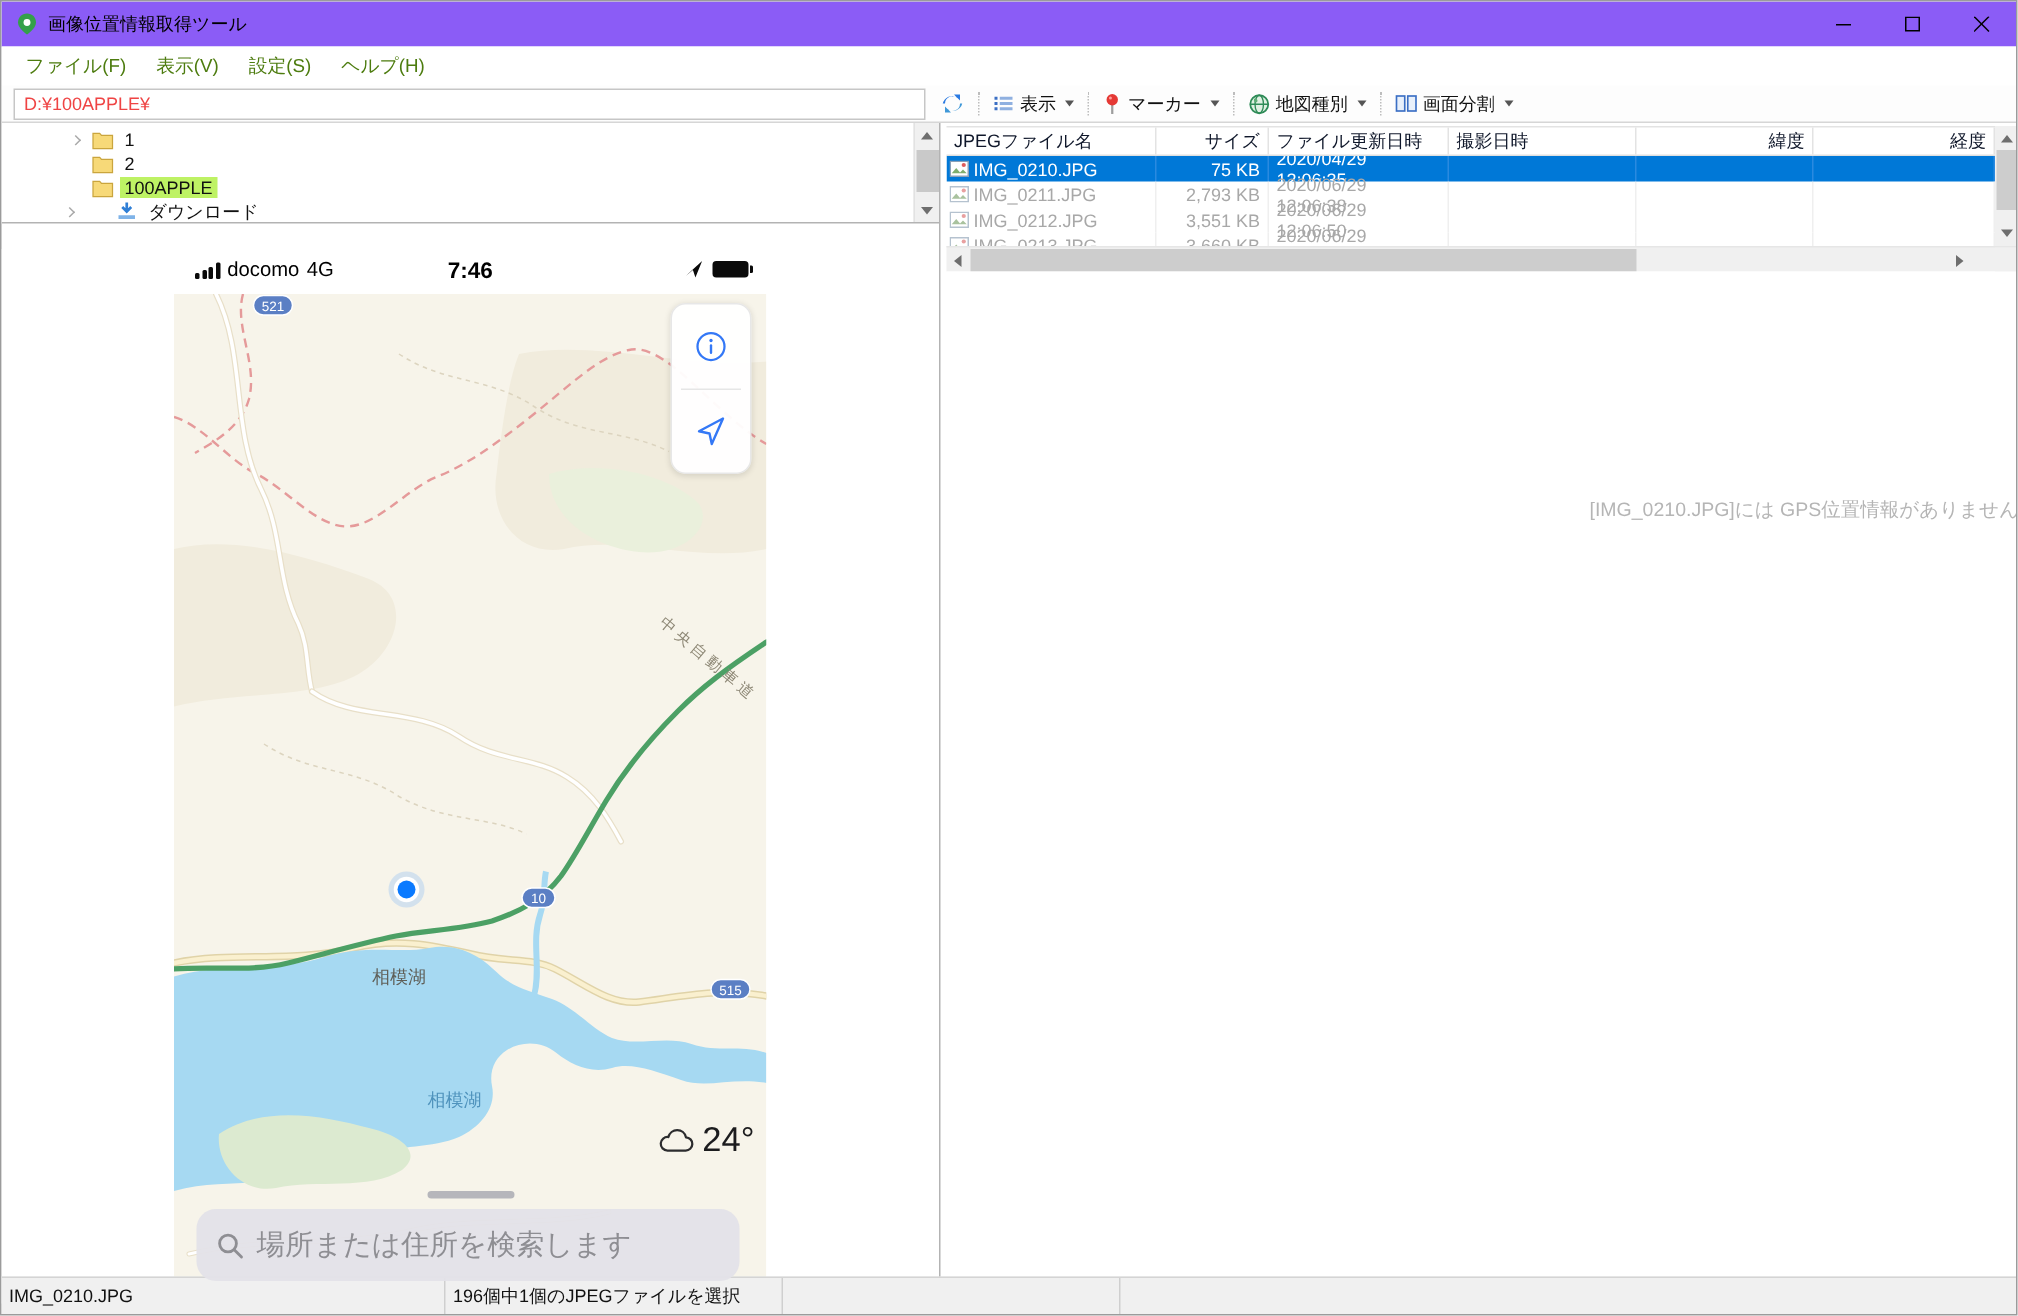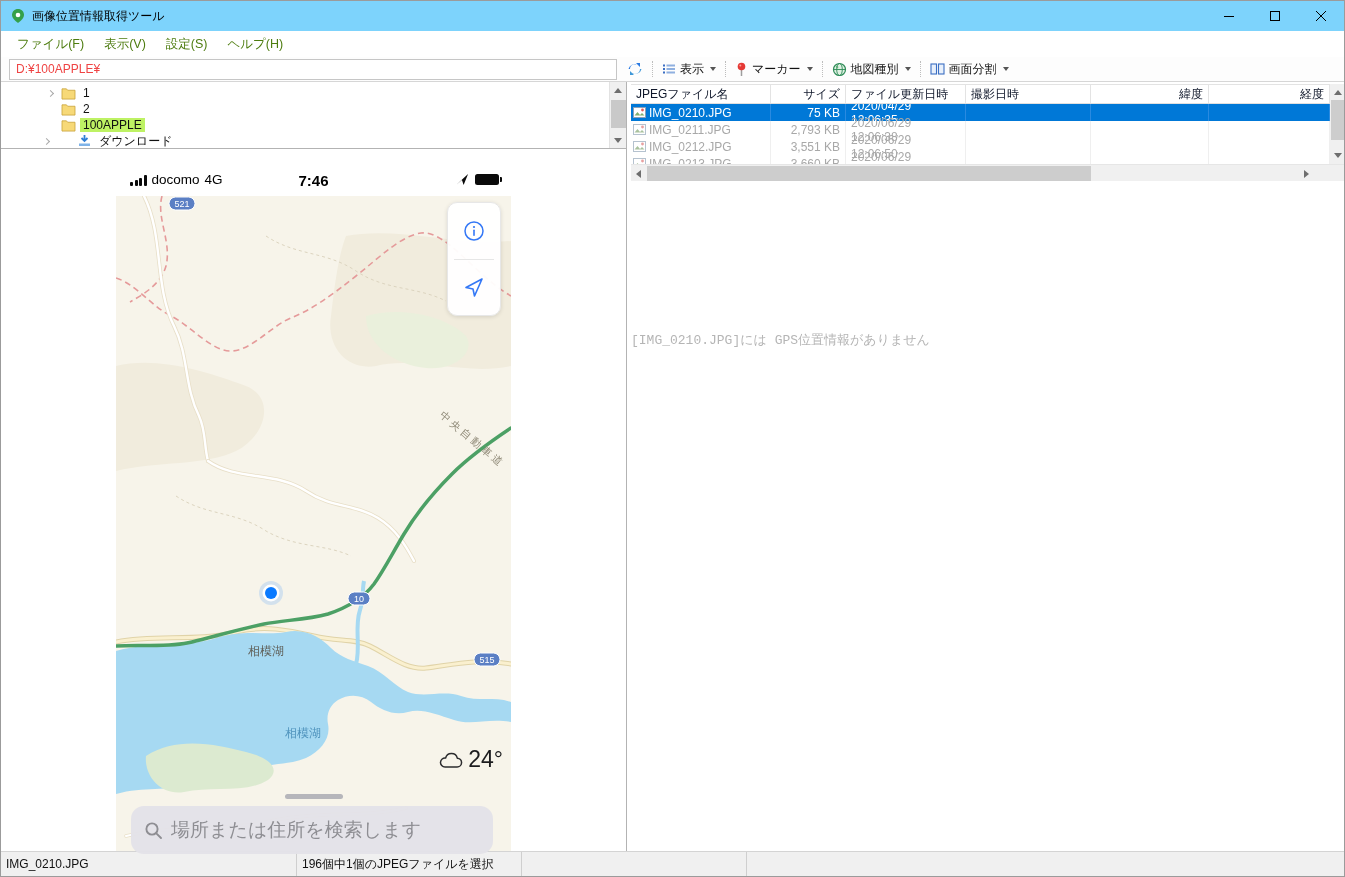--- a/index.html
+++ b/index.html
@@ -1,20 +1,20 @@
 <!DOCTYPE html>
 <html><head>
 <meta charset="utf-8">
 <style>
   * { margin:0; padding:0; box-sizing:border-box; }
   html,body { width:1345px; height:877px; font-family:"Liberation Sans","DejaVu Sans",sans-serif; }
   .window { position:relative; width:1345px; height:877px; background:#fff; border:1px solid #9b9b9b; overflow:hidden; }
 
   
-  .titlebar { position:absolute; left:0; top:0; width:100%; height:30px; background:#7dd3fc; display:flex; align-items:center; }
+  .titlebar { position:absolute; left:0; top:0; width:100%; height:30px; background:#8b5cf6; display:flex; align-items:center; }
   .titlebar .app-ico { margin:0 6px 0 9px; display:flex; }
   .titlebar .t-title { font-size:12px; color:#000; }
   .win-controls { position:absolute; right:0; top:0; height:30px; display:flex; }
   .win-btn { width:46px; height:30px; display:flex; align-items:center; justify-content:center; }
 
   
   .menubar { position:absolute; left:0; top:30px; width:100%; height:26px; background:#fff; display:flex; align-items:center; padding-left:6px; }
   .menu-item { font-size:12.5px; color:#4d7c0f; padding:4px 10px; }
 
   
@@ -77,21 +77,21 @@
   .trow.selected .rc { border-right-color:#2a8ae0; }
   .trow .rc.c-name { padding-left:2px; gap:3px; }
   .vscroll { position:absolute; right:0; top:2px; width:16px; height:80px; background:#f0f0f0; }
   .vscroll .thumb { position:absolute; left:1px; top:16px; width:14px; height:40px; background:#cdcdcd; }
   .hscroll { position:absolute; left:0; top:82px; width:715px; height:17px; background:#f0f0f0; border-top:1px solid #e6e6e6; }
   .hscroll .track { position:absolute; left:0; top:0; width:699px; height:17px; }
   .hscroll .thumb { position:absolute; left:16px; top:1px; width:444px; height:15px; background:#cdcdcd; }
   .arr-l { border-top:4px solid transparent; border-bottom:4px solid transparent; border-right:5px solid #6e6e6e; left:5px; top:4.5px; }
   .arr-r { border-top:4px solid transparent; border-bottom:4px solid transparent; border-left:5px solid #6e6e6e; right:21px; top:4.5px; }
   .hs-corner { position:absolute; right:0; top:0; width:16px; height:17px; background:#f0f0f0; }
-  .detail { position:absolute; left:0; top:99px; width:715px; height:672px; background:#fff; text-align:left;font-family:Liberation Mono, monospace; }
+  .detail { position:absolute; left:0; top:99px; width:715px; height:672px; background:#fff; text-align:right; }
   .detail .msg { padding-top:150px; font-size:13px; color:#b5b5b5; }
 
   
   .statusbar { position:absolute; left:0; bottom:0; width:100%; height:25px; background:#f0f0f0; border-top:1px solid #d4d4d4; display:flex; font-size:12px; color:#111; }
   .sb-cell { height:100%; display:flex; align-items:center; padding-left:5px; border-right:1px solid #cfcfcf; }
   .sb-1 { width:296px; } .sb-2 { width:225px; } .sb-3 { width:225px; }
 </style>
 </head>
 <body>
 

